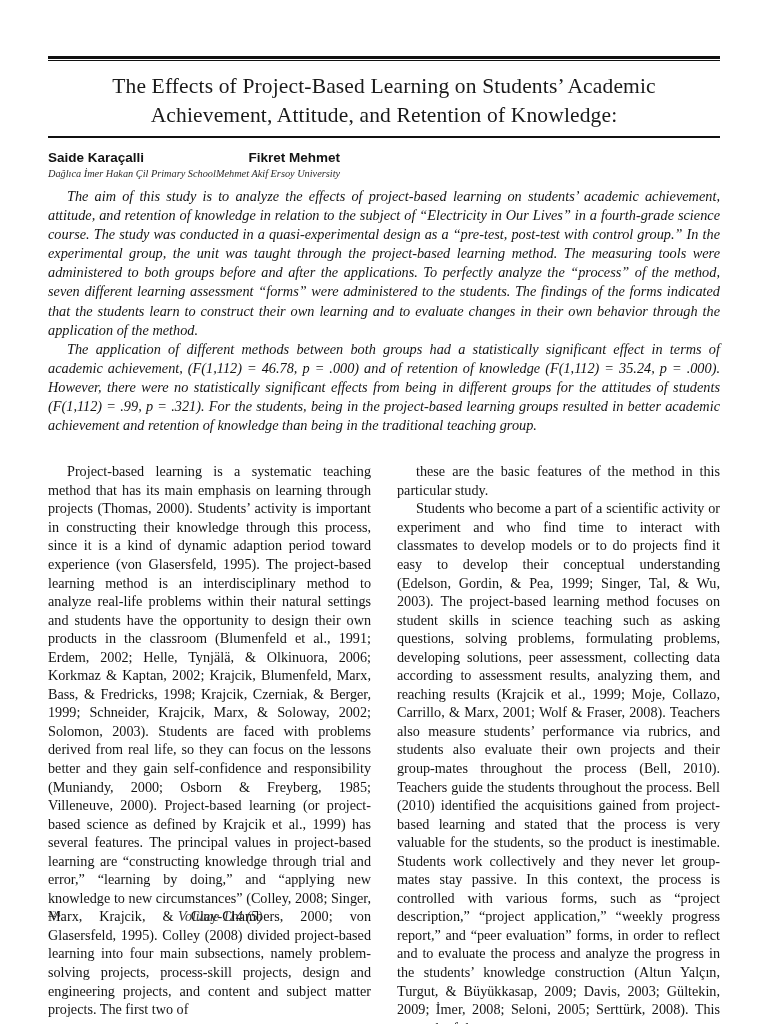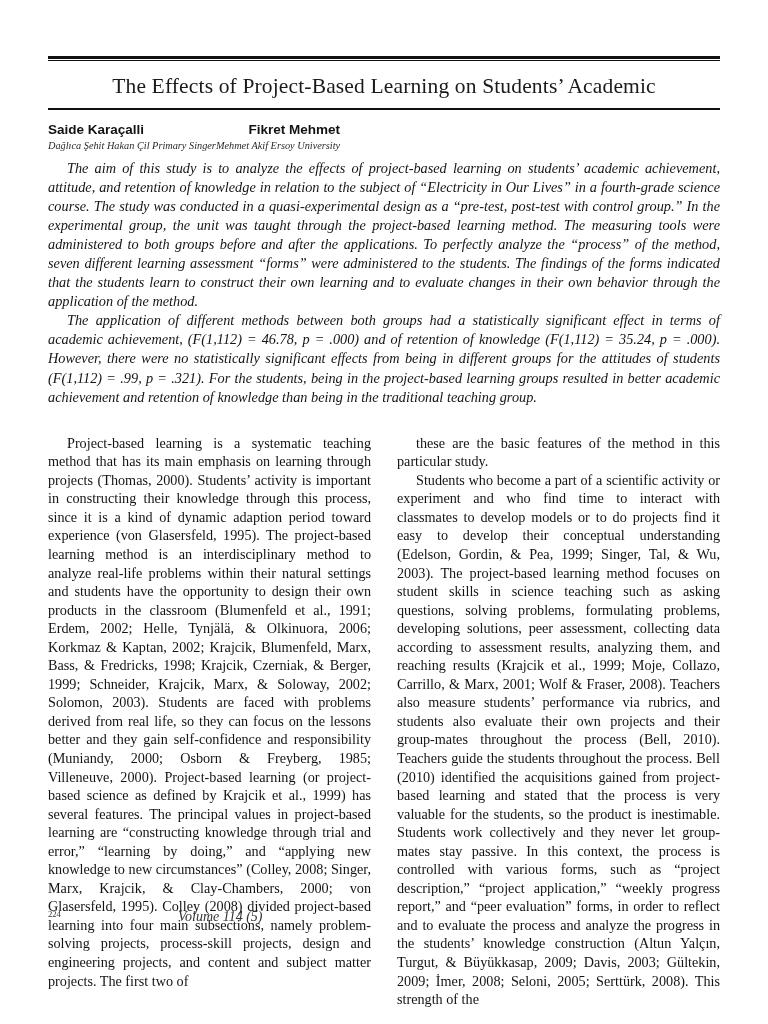--- a/index.html
+++ b/index.html
@@ -155,28 +155,29 @@
 </head>
 <body>
 
 <div class="page">
   <div class="content">
 
     <hr class="rule-double">
 
     <div class="title-block">
       <div class="title-line">The Effects of Project-Based Learning on Students’ Academic</div>
+      <div class="title-line">Achievement, Attitude, and Retention of Knowledge:</div>
     </div>
 
     <hr class="rule-single">
 
     <div class="authors">
       <div class="author-col left">
         <div class="author-name">Saide Karaçalli</div>
-        <div class="author-affil">Dağlıca Şehit Hakan Çil Primary Singer</div>
+        <div class="author-affil">Dağlıca İmer Hakan Çil Primary School</div>
       </div>
       <div class="author-col right">
         <div class="author-name">Fikret Mehmet</div>
         <div class="author-affil">Mehmet Akif Ersoy University</div>
       </div>
     </div>
 
     <div class="abstract">
       <p>The aim of this study is to analyze the effects of project-based learning on students’ academic achievement, attitude, and retention of knowledge in relation to the subject of “Electricity in Our Lives” in a fourth-grade science course. The study was conducted in a quasi-experimental design as a “pre-test, post-test with control group.” In the experimental group, the unit was taught through the project-based learning method. The measuring tools were administered to both groups before and after the applications. To perfectly analyze the “process” of the method, seven different learning assessment “forms” were administered to the students. The findings of the forms indicated that the students learn to construct their own learning and to evaluate changes in their own behavior through the application of the method.</p>
       <p>The application of different methods between both groups had a statistically significant effect in terms of academic achievement, (F(1,112) = 46.78, p = .000) and of retention of knowledge (F(1,112) = 35.24, p = .000). However, there were no statistically significant effects from being in different groups for the attitudes of students (F(1,112) = .99, p = .321). For the students, being in the project-based learning groups resulted in better academic achievement and retention of knowledge than being in the traditional teaching group.</p>

